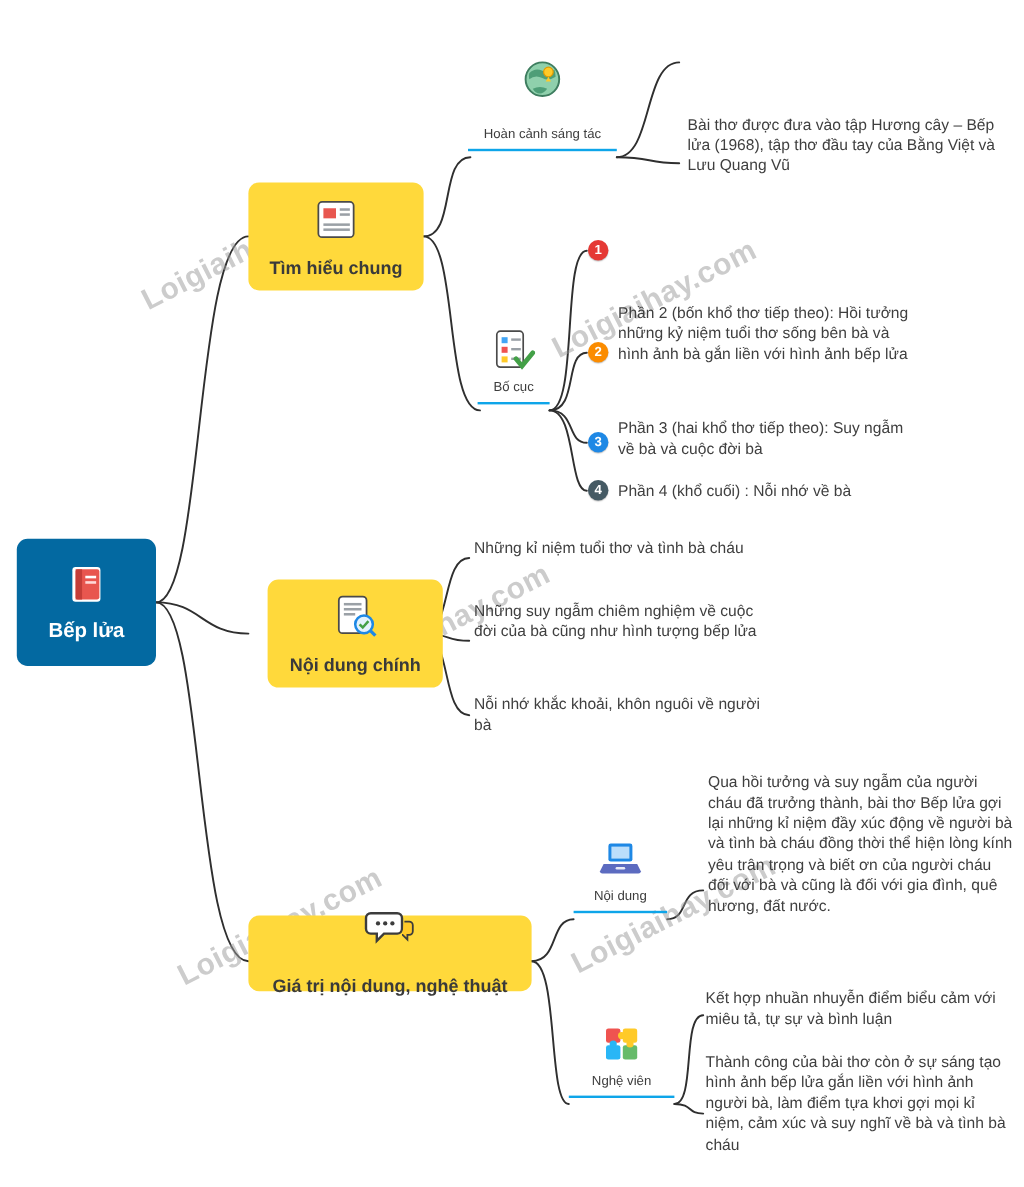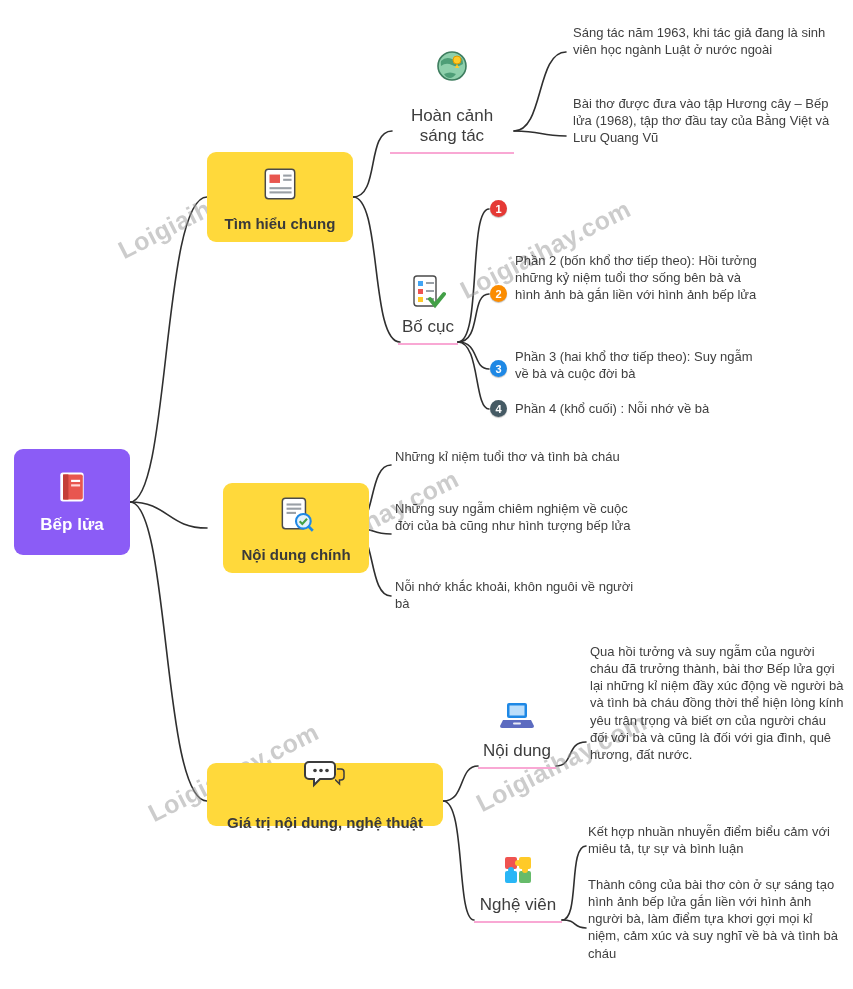--- a/index.html
+++ b/index.html
@@ -6,22 +6,22 @@
   body{background:#fff}
   .canvas{position:relative;width:853px;height:989px;background:#fff;
     font-family:"Liberation Sans","DejaVu Sans",sans-serif;overflow:hidden}
   .links{position:absolute;left:0;top:0;pointer-events:none}
   .wm{position:absolute;color:#9a9a9a;opacity:.5;font-size:25px;font-weight:600;
     transform:rotate(-27deg);white-space:nowrap;letter-spacing:.5px}
   .node{position:absolute;display:flex;flex-direction:column;align-items:center;
     justify-content:center;gap:6px;border-radius:9px}
   .root .label{color:#fff;font-weight:bold;font-size:17px}
   .branch .label{color:#3a3a3a;font-weight:bold;font-size:15px;text-align:right}
-  .sub-label{position:absolute;text-align:center;font-size:17px;color:#3d3d3d;
-    padding:0 2px 6px;border-bottom:2px solid #f9a8d4}
+  .sub-label{position:absolute;text-align:center;font-size:11px;color:#3d3d3d;
+    padding:0 2px 6px;border-bottom:2px solid #0ea5e9}
   .icon{position:absolute;line-height:0}
   .leaf{position:absolute;font-size:13px;color:#3f3f3f;line-height:1.32}
   .badge{position:absolute;width:17px;height:17px;border-radius:50%;color:#fff;
     font-size:11px;font-weight:bold;display:flex;align-items:center;justify-content:center;
     box-shadow:0 1px 1px rgba(0,0,0,.25)}
 </style>
 </head>
 <body>
 
 <div class="canvas">
@@ -49,21 +49,21 @@
       <path d="M562,920 C578,920 572,928 586,928"></path>
     </g>
   </svg>
 
   <div class="wm" style="left:110px;top:195px">Loigiaihay.com</div>
   <div class="wm" style="left:452px;top:235px">Loigiaihay.com</div>
   <div class="wm" style="left:280px;top:505px">Loigiaihay.com</div>
   <div class="wm" style="left:140px;top:758px">Loigiaihay.com</div>
   <div class="wm" style="left:468px;top:748px">Loigiaihay.com</div>
 
-  <div class="node root" style="left: 14px; top: 449px; width: 116px; height: 106px; background: #8b5cf6;">
+  <div class="node root" style="left: 14px; top: 449px; width: 116px; height: 106px; background: #0369a1;">
     <span class="iconwrap">
       <svg width="36" height="36" viewBox="0 0 40 40">
         <rect x="7" y="4" width="26" height="32" rx="3" fill="#fff"></rect>
         <rect x="10" y="6" width="22" height="28" rx="2" fill="#e8564f"></rect>
         <rect x="10" y="6" width="6" height="28" fill="#c43d38"></rect>
         <rect x="19" y="12" width="10" height="2.4" fill="#fff"></rect>
         <rect x="19" y="17" width="10" height="2.4" fill="#ffd9d8"></rect>
       </svg>
     </span>
     <span class="label">Bếp lửa</span>
@@ -115,21 +115,20 @@
     <svg width="40" height="40" viewBox="0 0 40 40">
       <circle cx="20" cy="20" r="14" fill="#8fd0ac" stroke="#3e7d5f" stroke-width="1.6"></circle>
       <path d="M9 15 q5 -5 11 -2 q6 3 10 -1 q1 3 1 6 q-6 4 -11 1 q-6 -3 -11 1 q-0.5 -3 0 -5z" fill="#4e9e77"></path>
       <path d="M12 28 q6 -3 12 0 q-3 4 -6 4 q-4 0 -6 -4z" fill="#4e9e77"></path>
       <circle cx="25" cy="14" r="4" fill="#ffca28" stroke="#e09b00" stroke-width="1"></circle>
       <path d="M25 18 l-2.2 4 h4.4z" fill="#ffca28"></path>
     </svg>
   </span>
   <span class="sub-label" style="left:390px;top:106px;width:124px">Hoàn cảnh sáng tác</span>
 
-  <div class="leaf" style="left:573px;top:24px;width:268px">Sáng tác năm 1963, khi tác giả đang là sinh viên học ngành Luật ở nước ngoài</div>
   <div class="leaf" style="left:573px;top:95px;width:268px">Bài thơ được đưa vào tập Hương cây – Bếp lửa (1968), tập thơ đầu tay của Bằng Việt và Lưu Quang Vũ</div>
 
   <span class="icon" style="left:406px;top:272px">
     <svg width="40" height="40" viewBox="0 0 40 40">
       <rect x="8" y="4" width="22" height="30" rx="3" fill="#fff" stroke="#4a4a4a" stroke-width="1.4"></rect>
       <rect x="12" y="9" width="5" height="5" fill="#42a5f5"></rect>
       <rect x="20" y="10" width="8" height="2" fill="#9aa0a6"></rect>
       <rect x="12" y="17" width="5" height="5" fill="#ef5350"></rect>
       <rect x="20" y="18" width="8" height="2" fill="#9aa0a6"></rect>
       <rect x="12" y="25" width="5" height="5" fill="#ffca28"></rect>

